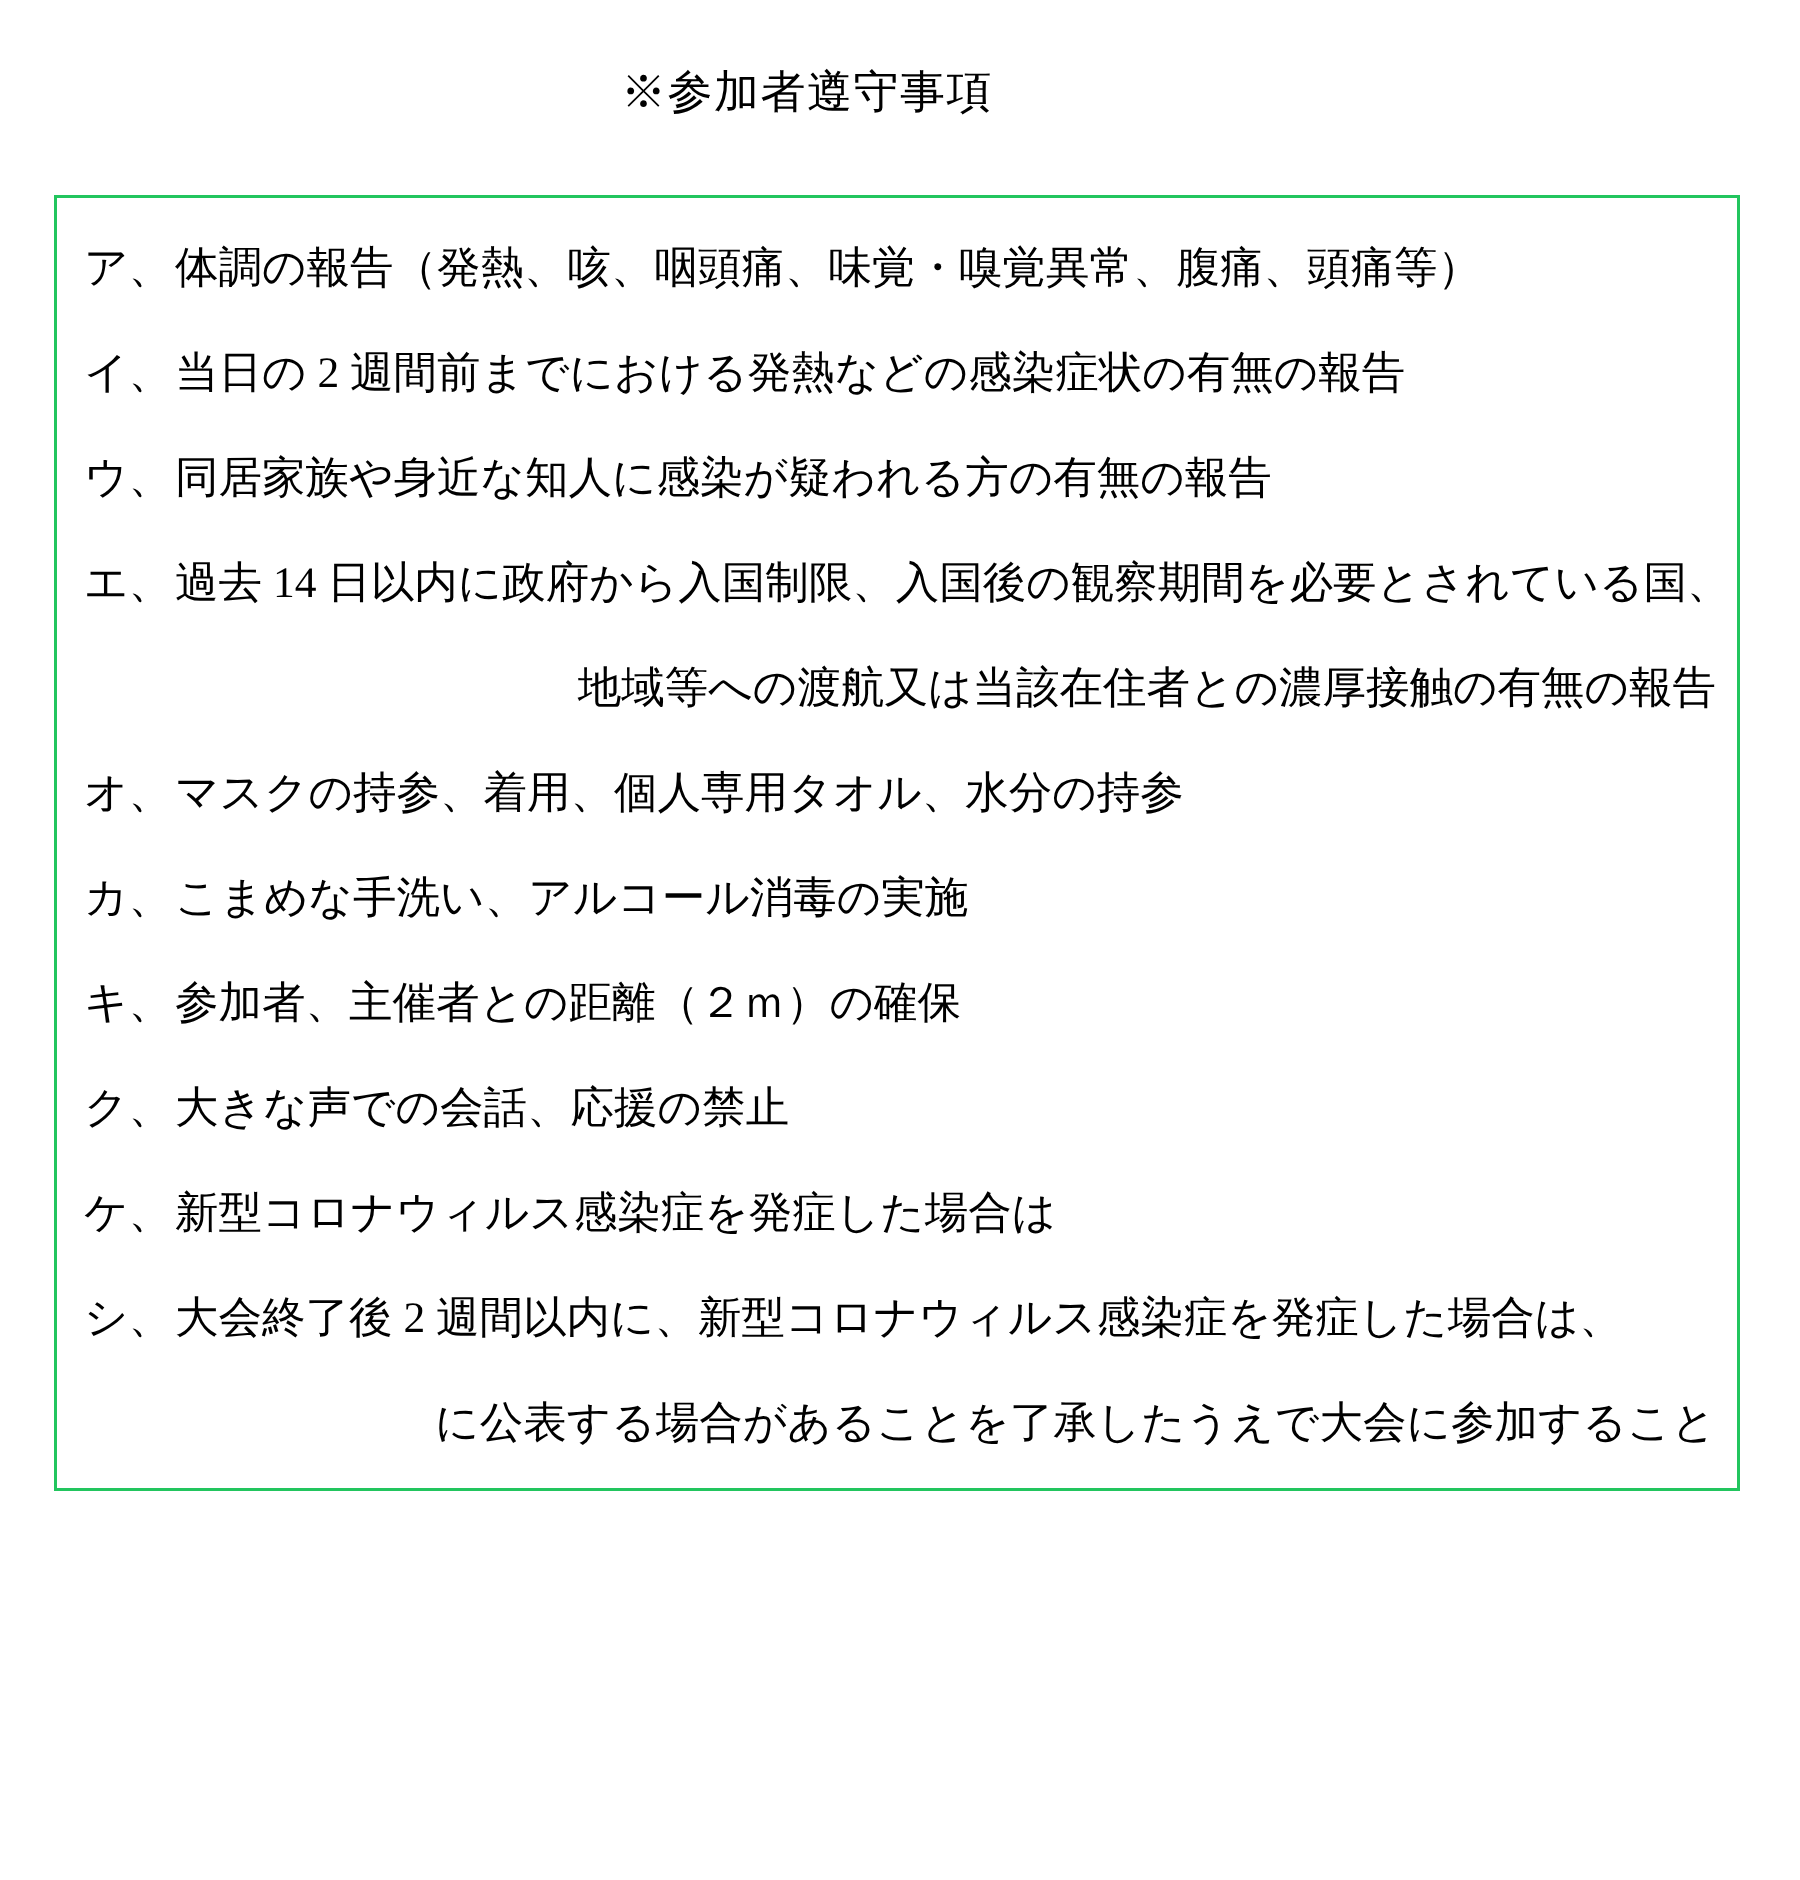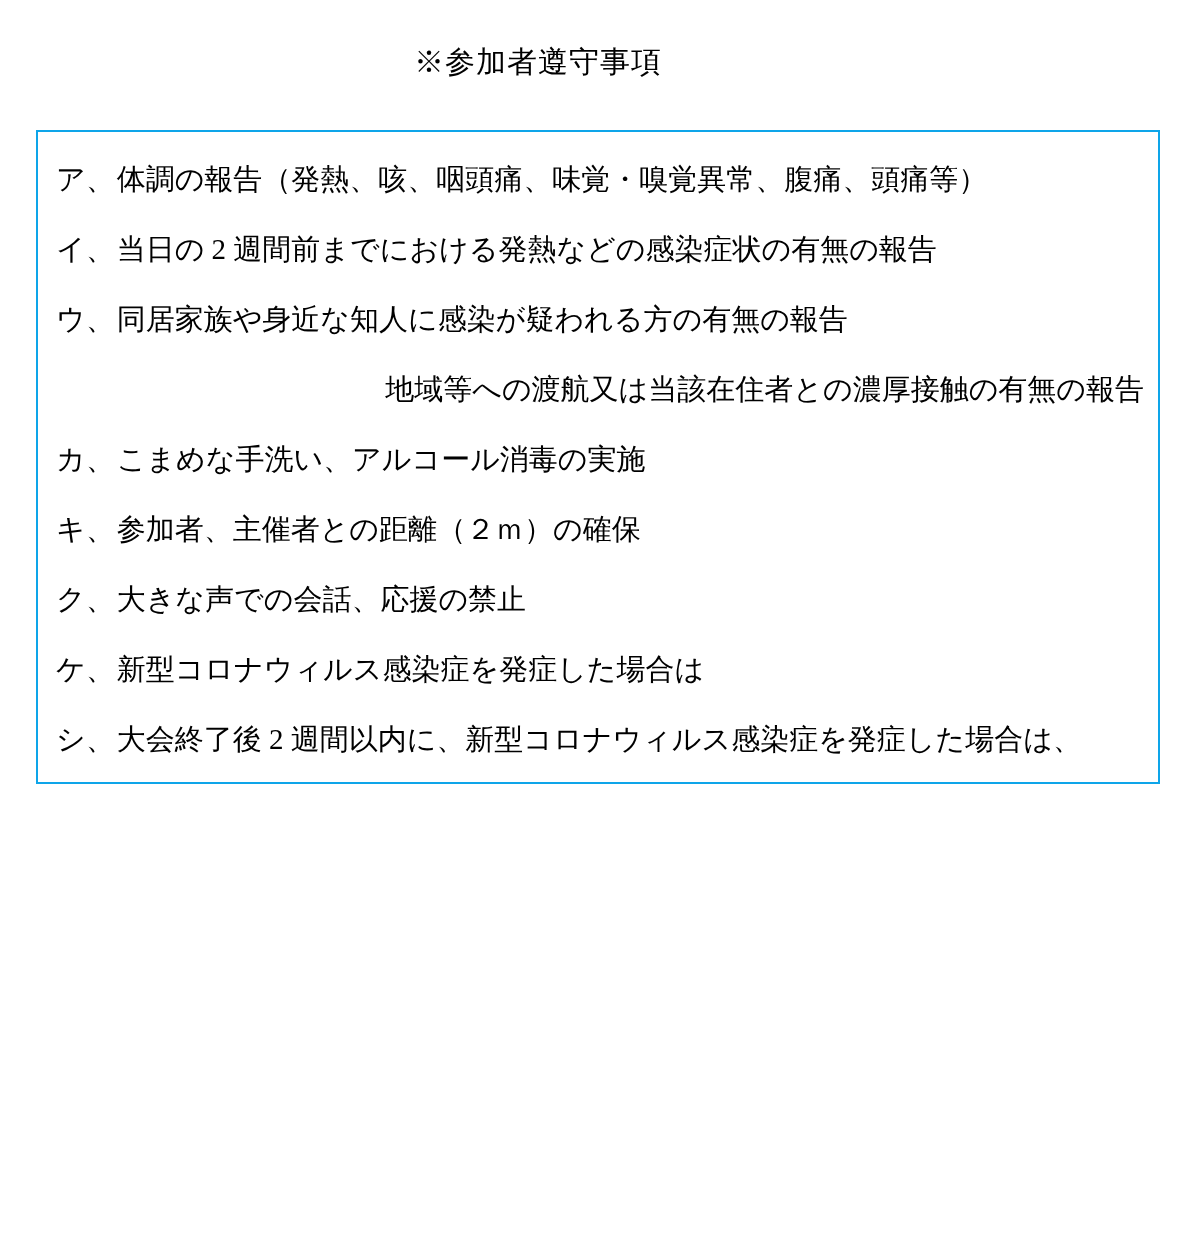--- a/index.html
+++ b/index.html
@@ -30,21 +30,21 @@
     font-size: 30px;
     line-height: 36px;
     letter-spacing: 1px;
     color: #000000;
   }
   .rules-box {
     box-sizing: border-box;
     margin-left: 36px;
     margin-top: 50px;
     width: 1124px;
-    border: 2px solid #0ea5e9;
+    border: 2px solid #22c55e;
     padding: 12px 14px 8px 18px;
     background: #ffffff;
   }
   .rules-list {
     width: 100%;
   }
   .line {
     font-size: 29px;
     line-height: 70px;
     height: 70px;
@@ -65,21 +65,24 @@
 <div class="page">
   <div class="title-wrap">
     <span class="doc-title">※参加者遵守事項</span>
   </div>
 
   <div class="rules-box">
     <div class="rules-list">
         <div class="line"><span class="rule-label">ア、</span><span>体調の報告（発熱、咳、咽頭痛、味覚・嗅覚異常、腹痛、頭痛等）</span></div>
         <div class="line"><span class="rule-label">イ、</span><span>当日の 2 週間前までにおける発熱などの感染症状の有無の報告</span></div>
         <div class="line"><span class="rule-label">ウ、</span><span>同居家族や身近な知人に感染が疑われる方の有無の報告</span></div>
+        <div class="line"><span class="rule-label">エ、</span><span>過去 14 日以内に政府から入国制限、入国後の観察期間を必要とされている国、</span></div>
         <div class="line cont">地域等への渡航又は当該在住者との濃厚接触の有無の報告</div>
+        <div class="line"><span class="rule-label">オ、</span><span>マスクの持参、着用、個人専用タオル、水分の持参</span></div>
         <div class="line"><span class="rule-label">カ、</span><span>こまめな手洗い、アルコール消毒の実施</span></div>
         <div class="line"><span class="rule-label">キ、</span><span>参加者、主催者との距離（２ｍ）の確保</span></div>
         <div class="line"><span class="rule-label">ク、</span><span>大きな声での会話、応援の禁止</span></div>
         <div class="line"><span class="rule-label">ケ、</span><span>新型コロナウィルス感染症を発症した場合は</span></div>
         <div class="line"><span class="rule-label">シ、</span><span>大会終了後 2 週間以内に、新型コロナウィルス感染症を発症した場合は、</span></div>
+        <div class="line cont">に公表する場合があることを了承したうえで大会に参加すること</div>
       </div>
   </div>
 </div>
 
 </body></html>

